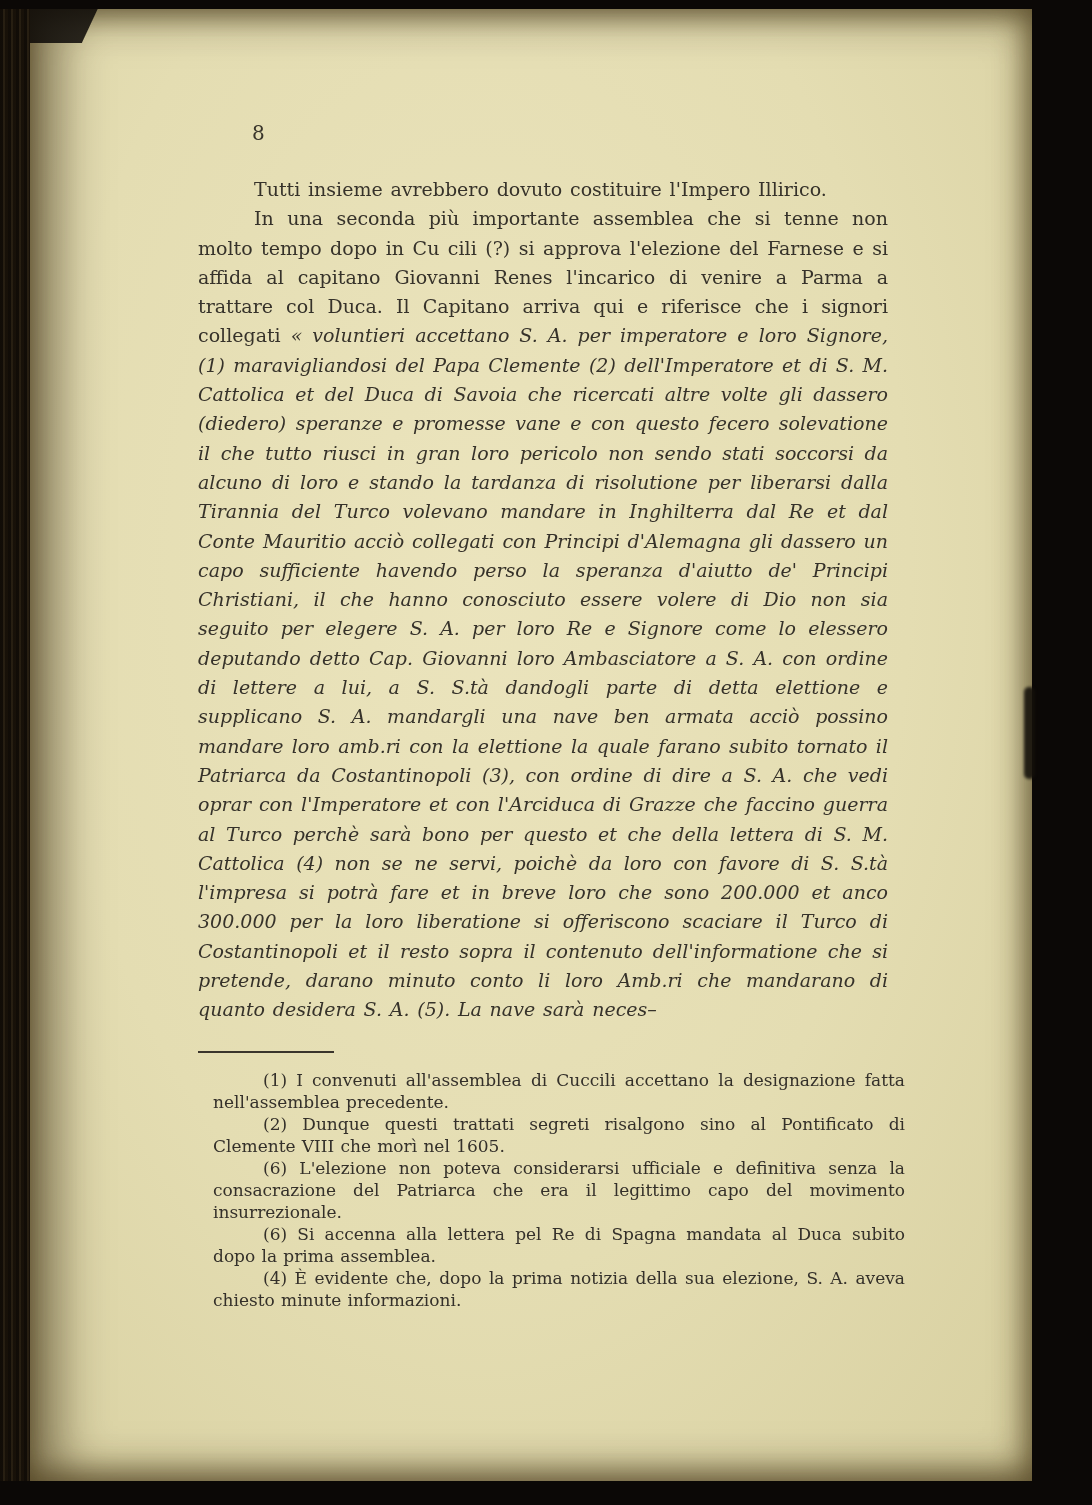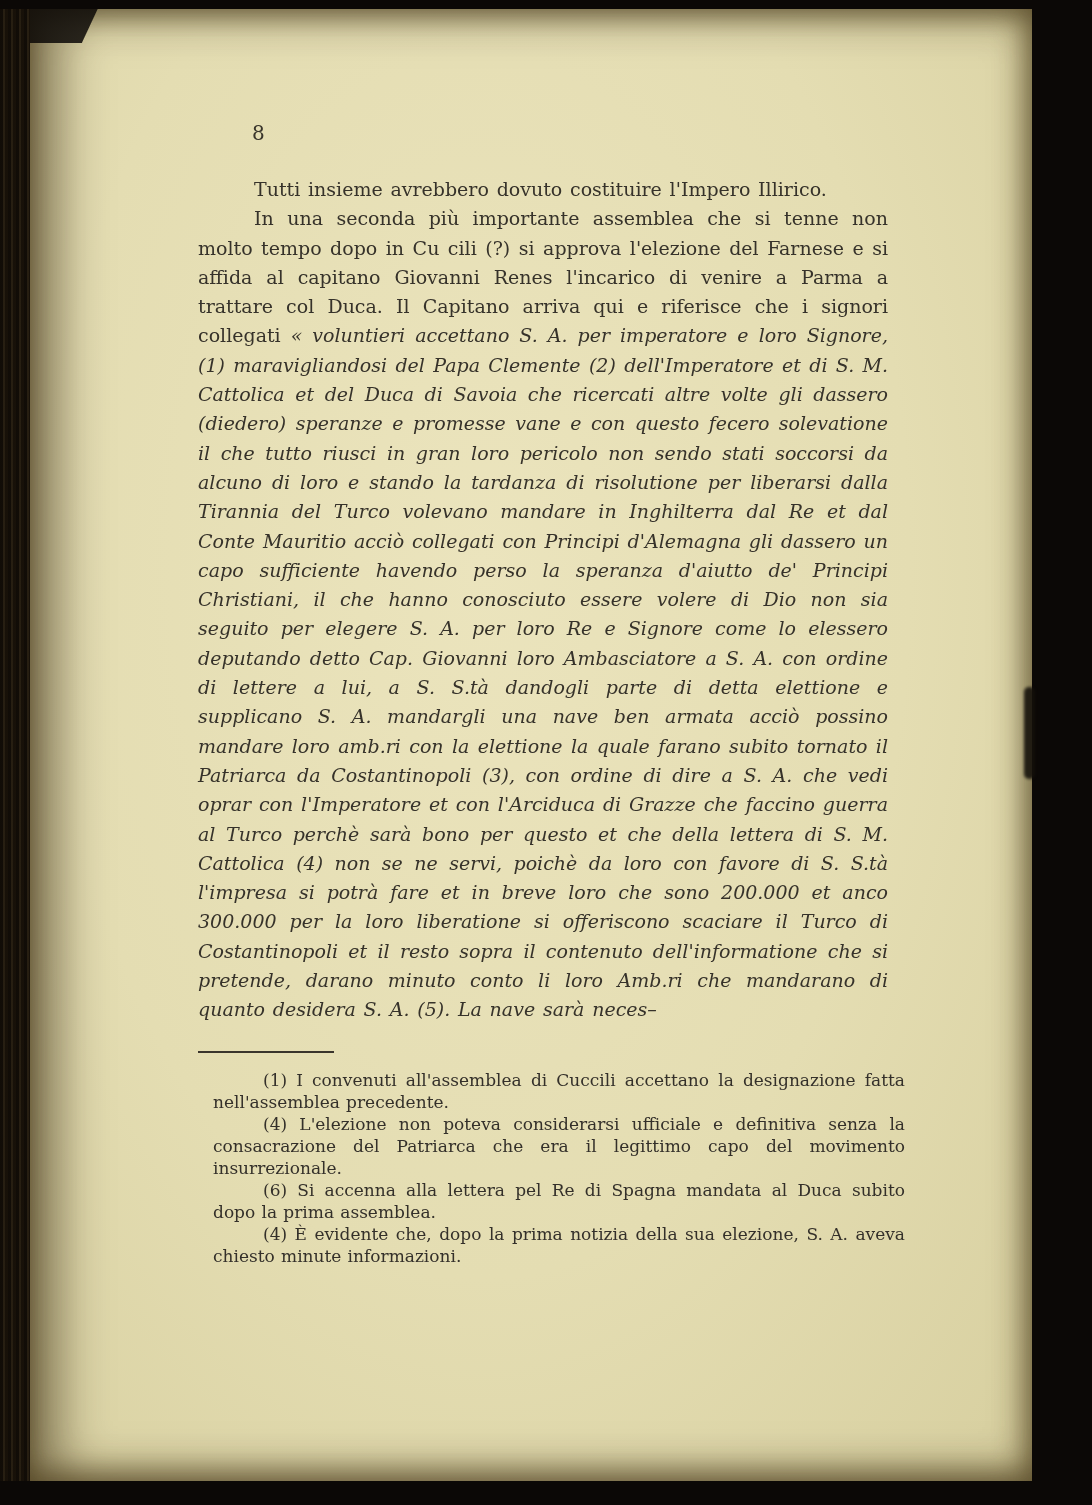--- a/index.html
+++ b/index.html
@@ -131,21 +131,22 @@
 
     <div class="text-block">
       <p class="para">Tutti insieme avrebbero dovuto costituire l'Impero Illirico.</p>
       <p class="para"><span>In una seconda più importante assemblea che si tenne non molto tempo dopo in Cu cili (?) si approva l'elezione del Farnese e si affida al capitano Giovanni Renes l'incarico di venire a Parma a trattare col Duca. Il Capitano arriva qui e riferisce che i signori collegati </span><span class="quote">« voluntieri accettano S. A. per imperatore e loro Signore, (1) maravigliandosi del Papa Clemente (2) dell'Imperatore et di S. M. Cattolica et del Duca di Savoia che ricercati altre volte gli dassero (diedero) speranze e promesse vane e con questo fecero solevatione il che tutto riusci in gran loro pericolo non sendo stati soccorsi da alcuno di loro e stando la tardanza di risolutione per liberarsi dalla Tirannia del Turco volevano mandare in Inghilterra dal Re et dal Conte Mauritio acciò collegati con Principi d'Alemagna gli dassero un capo sufficiente havendo perso la speranza d'aiutto de' Principi Christiani, il che hanno conosciuto essere volere di Dio non sia seguito per elegere S. A. per loro Re e Signore come lo elessero deputando detto Cap. Giovanni loro Ambasciatore a S. A. con ordine di lettere a lui, a S. S.tà dandogli parte di detta elettione e supplicano S. A. mandargli una nave ben armata acciò possino mandare loro amb.ri con la elettione la quale farano subito tornato il Patriarca da Costantinopoli (3), con ordine di dire a S. A. che vedi oprar con l'Imperatore et con l'Arciduca di Grazze che faccino guerra al Turco perchè sarà bono per questo et che della lettera di S. M. Cattolica (4) non se ne servi, poichè da loro con favore di S. S.tà l'impresa si potrà fare et in breve loro che sono 200.000 et anco 300.000 per la loro liberatione si offeriscono scaciare il Turco di Costantinopoli et il resto sopra il contenuto dell'informatione che si pretende, darano minuto conto li loro Amb.ri che mandarano di quanto desidera S. A. (5). La nave sarà neces–</span></p>
     </div>
 
     <div class="footnote-rule"></div>
 
     <div class="footnotes">
       <p>(1) I convenuti all'assemblea di Cuccili accettano la designazione fatta nell'assemblea precedente.</p>
-      <p>(4) L'elezione non poteva considerarsi ufficiale e definitiva senza la consacrazione del Patriarca che era il legittimo capo del movimento insurrezionale.</p>
+      <p>(2) Dunque questi trattati segreti risalgono sino al Pontificato di Clemente VIII che morì nel 1605.</p>
+      <p>(6) L'elezione non poteva considerarsi ufficiale e definitiva senza la consacrazione del Patriarca che era il legittimo capo del movimento insurrezionale.</p>
       <p>(6) Si accenna alla lettera pel Re di Spagna mandata al Duca subito dopo la prima assemblea.</p>
       <p>(4) È evidente che, dopo la prima notizia della sua elezione, S. A. aveva chiesto minute informazioni.</p>
     </div>
 
     <div class="ink-smudge"></div>
   </div>
 
   <div class="top-strip"></div>
   <div class="bottom-strip"></div>
 </div>

